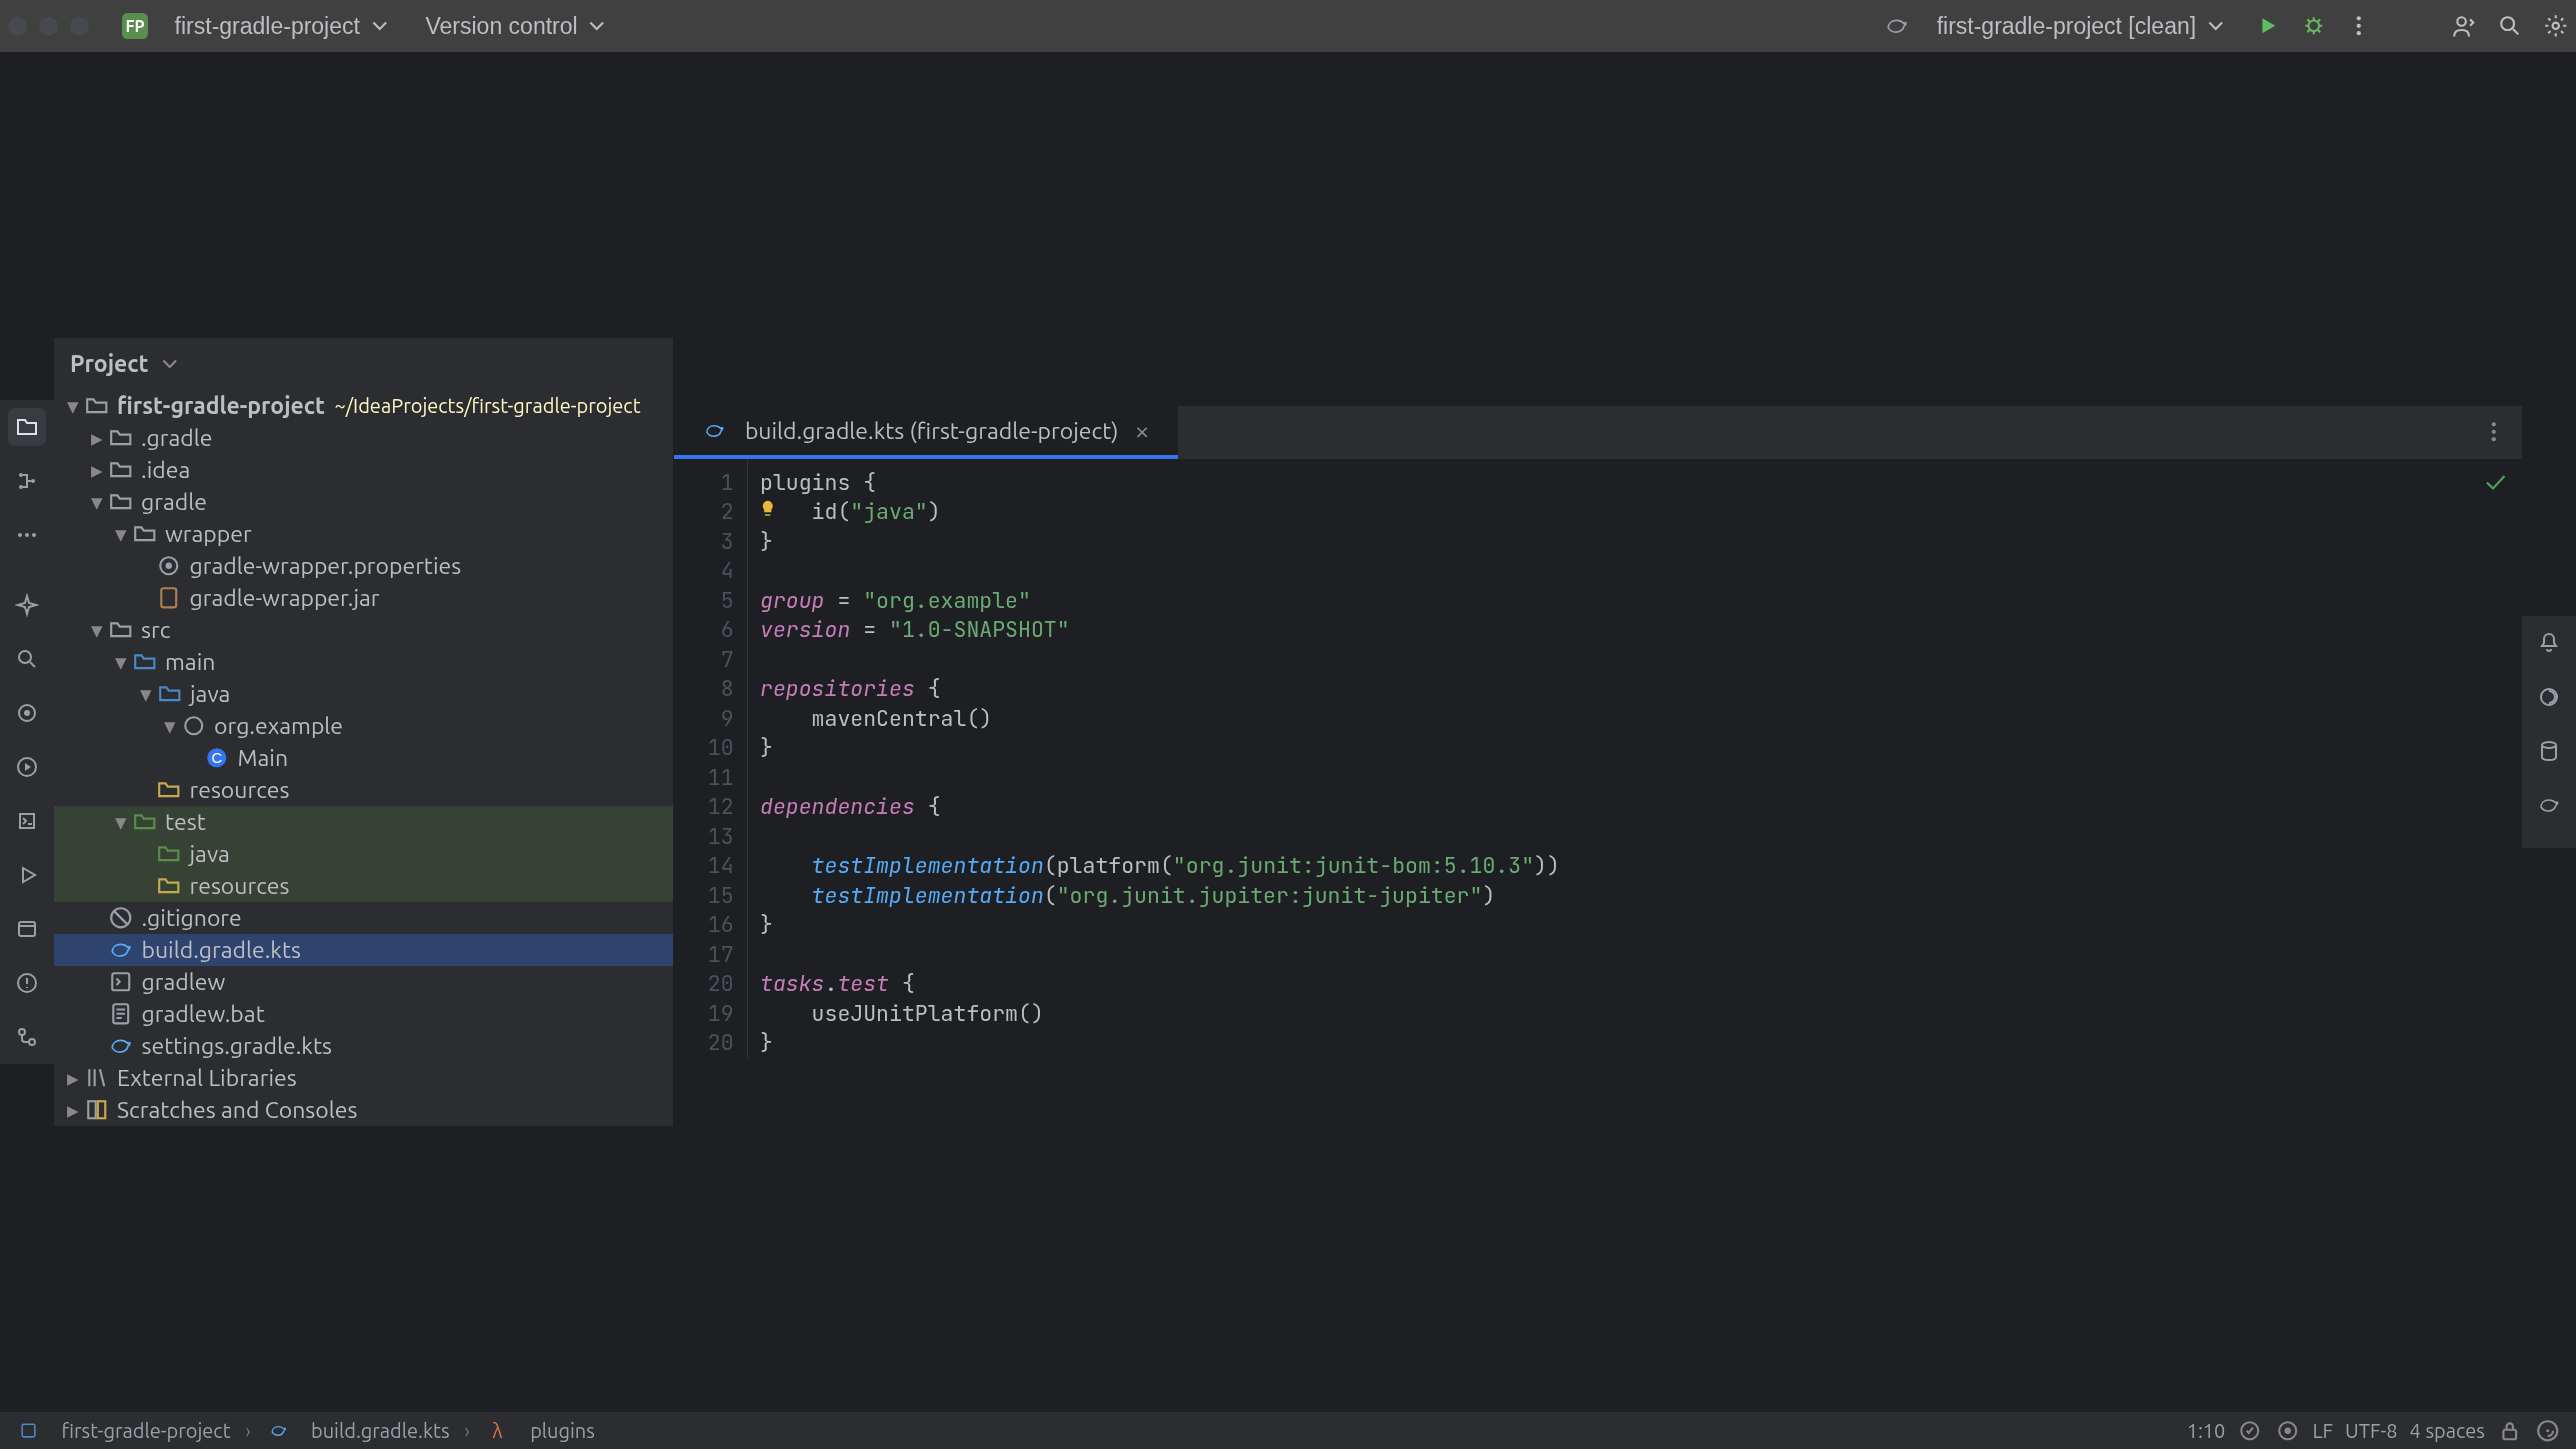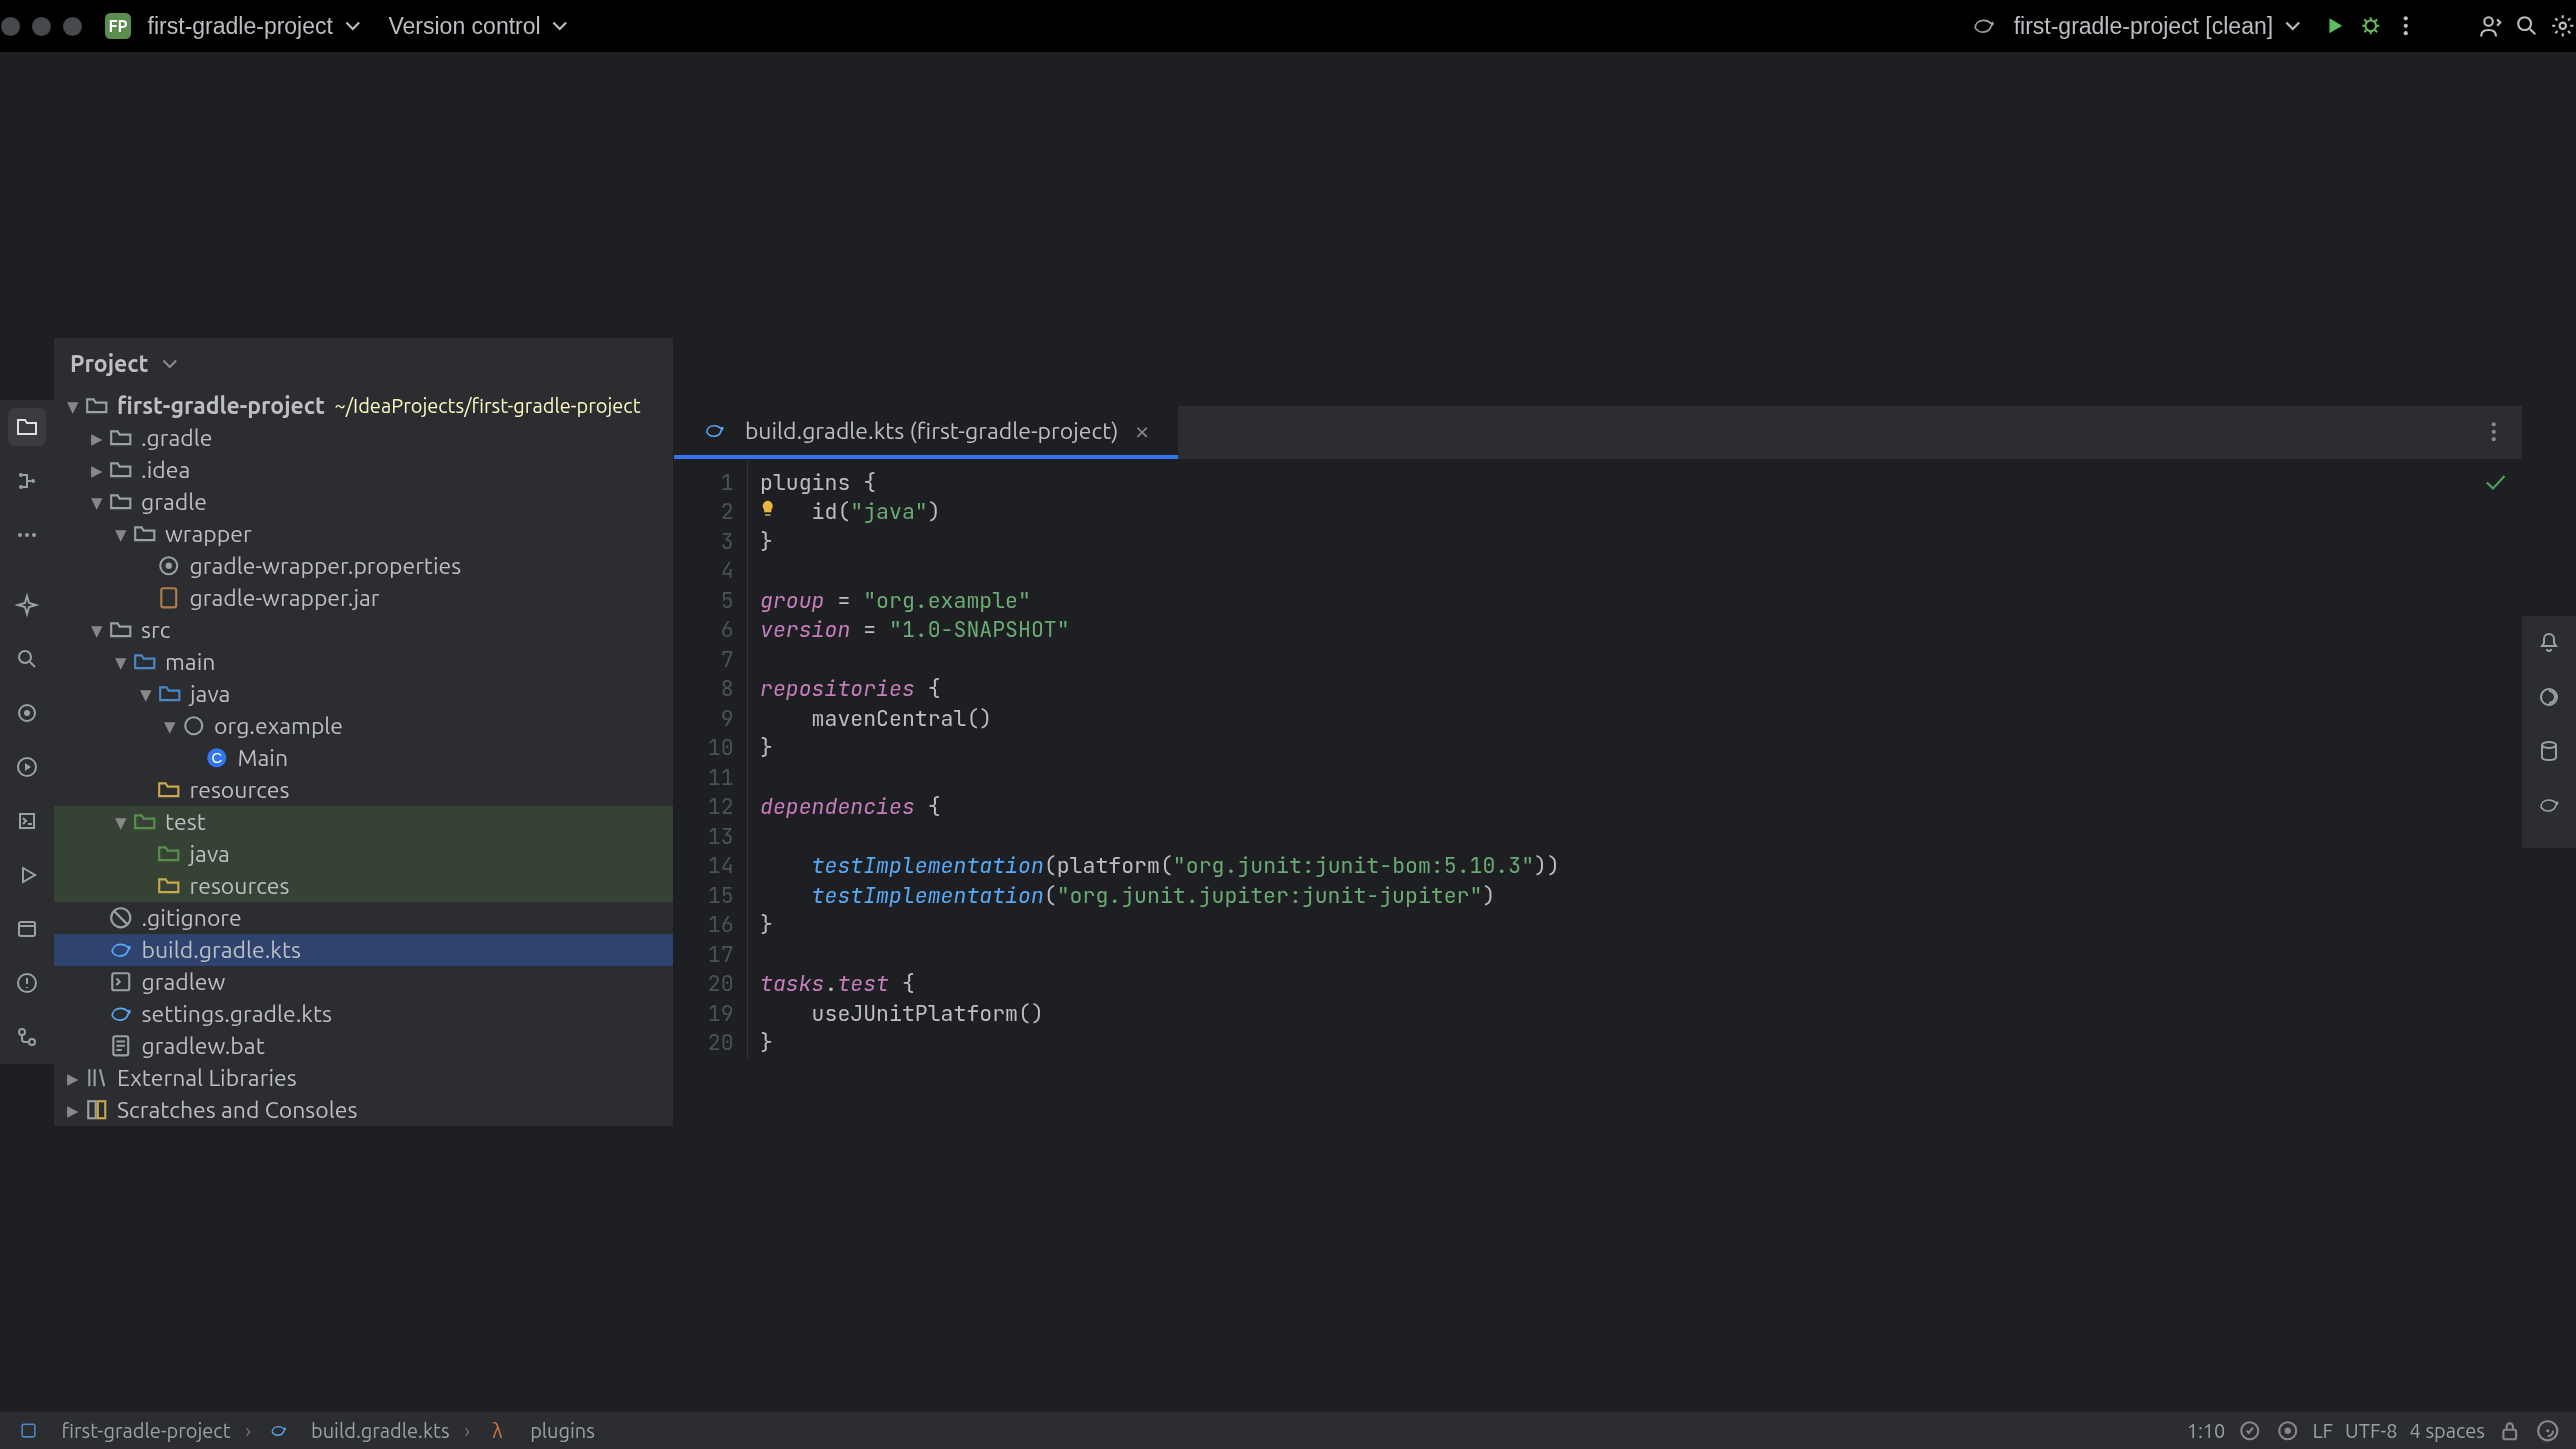--- a/index.html
+++ b/index.html
@@ -11,23 +11,23 @@
   width: 2576px;
   height: 1449px;
   overflow: hidden;
   display: flex;
   flex-direction: column;
 }
 .toolbar {
   height: 52px;
   display: flex;
   align-items: center;
-  padding: 0 1px;
-  background: #000000;
-  gap: 10px;
+  padding: 0 8px;
+  background: #404040;
+  gap: 20px;
 }
 .traffic { display: flex; gap: 12px; margin-right: 13.4px; }
 .dot { width: 19px; height: 19px; border-radius: 50%; background: #46494d; }
 .proj-badge {
   width: 25.5px; height: 25.5px; border-radius: 5.4px;
   background: #5b8e4e; color: #fff; font-weight: 600;
   display: flex; align-items: center; justify-content: center;
   font-size: 16px;
 }
 .tb-btn {
@@ -453,33 +453,33 @@
             <svg viewBox="0 0 24 24">
               <rect x="4" y="4" width="16" height="16" rx="2" fill="none" stroke="#9aa0a6" stroke-width="2"></rect>
               <path d="M8 9l3 3-3 3" stroke="#9aa0a6" stroke-width="2" fill="none"></path>
             </svg>
           </span>
         <span class="nm">gradlew</span>
       </div>
       <div class="tree-row" style="padding-left:54px">
         <span class="fi">
             <svg viewBox="0 0 24 24">
-              <path d="M4 14c0-4 3-7 8-7 3 0 5 1 7 3l1-1c1 0 1 2-1 3-1 4-4 6-8 6-3 0-5-1-7-4z" fill="none" stroke="#57aaf7" stroke-width="1.6"></path>
-            </svg>
-          </span>
-        <span class="nm">settings.gradle.kts</span>
-      </div>
-      <div class="tree-row" style="padding-left:54px">
-        <span class="fi">
-            <svg viewBox="0 0 24 24">
               <rect x="5" y="3" width="14" height="18" rx="2" fill="none" stroke="#9aa0a6" stroke-width="2"></rect>
               <path d="M8 8h8M8 12h8M8 16h5" stroke="#9aa0a6" stroke-width="2"></path>
             </svg>
           </span>
         <span class="nm">gradlew.bat</span>
+      </div>
+      <div class="tree-row" style="padding-left:54px">
+        <span class="fi">
+            <svg viewBox="0 0 24 24">
+              <path d="M4 14c0-4 3-7 8-7 3 0 5 1 7 3l1-1c1 0 1 2-1 3-1 4-4 6-8 6-3 0-5-1-7-4z" fill="none" stroke="#57aaf7" stroke-width="1.6"></path>
+            </svg>
+          </span>
+        <span class="nm">settings.gradle.kts</span>
       </div>
       <div class="tree-row" style="padding-left:8px">
         <span class="tw">▸</span>
         <span class="fi">
             <svg viewBox="0 0 24 24">
               <path d="M5 4v16M10 4v16M15 4l4 16" stroke="#9aa0a6" stroke-width="2" fill="none"></path>
             </svg>
           </span>
         <span class="nm">External Libraries</span>
       </div>

